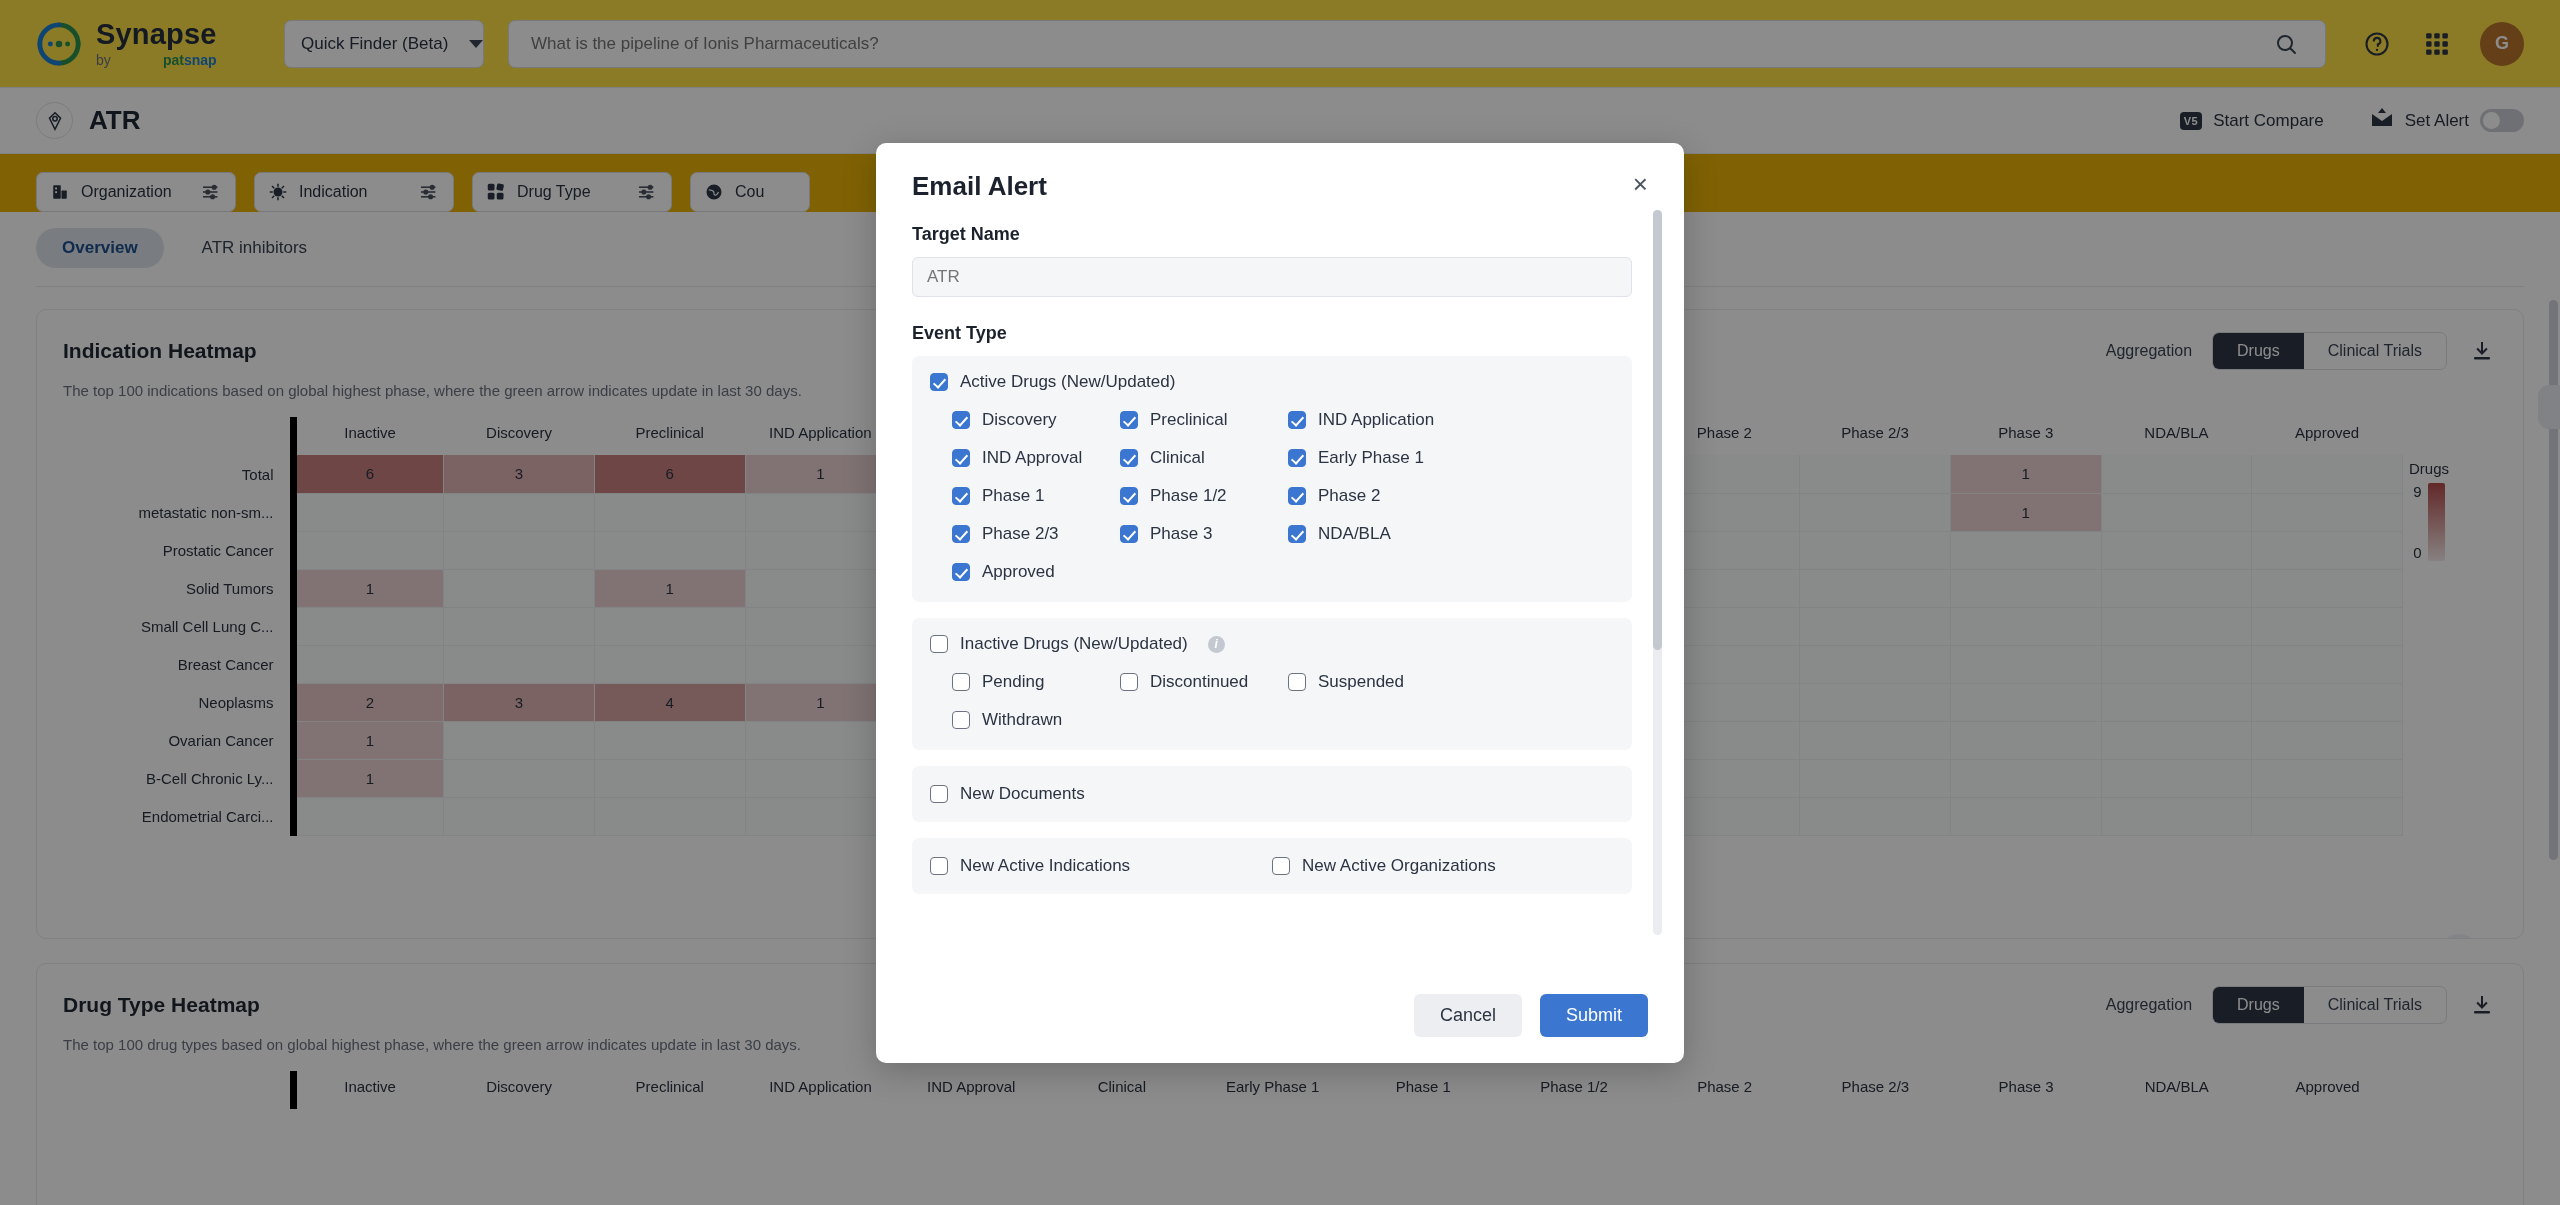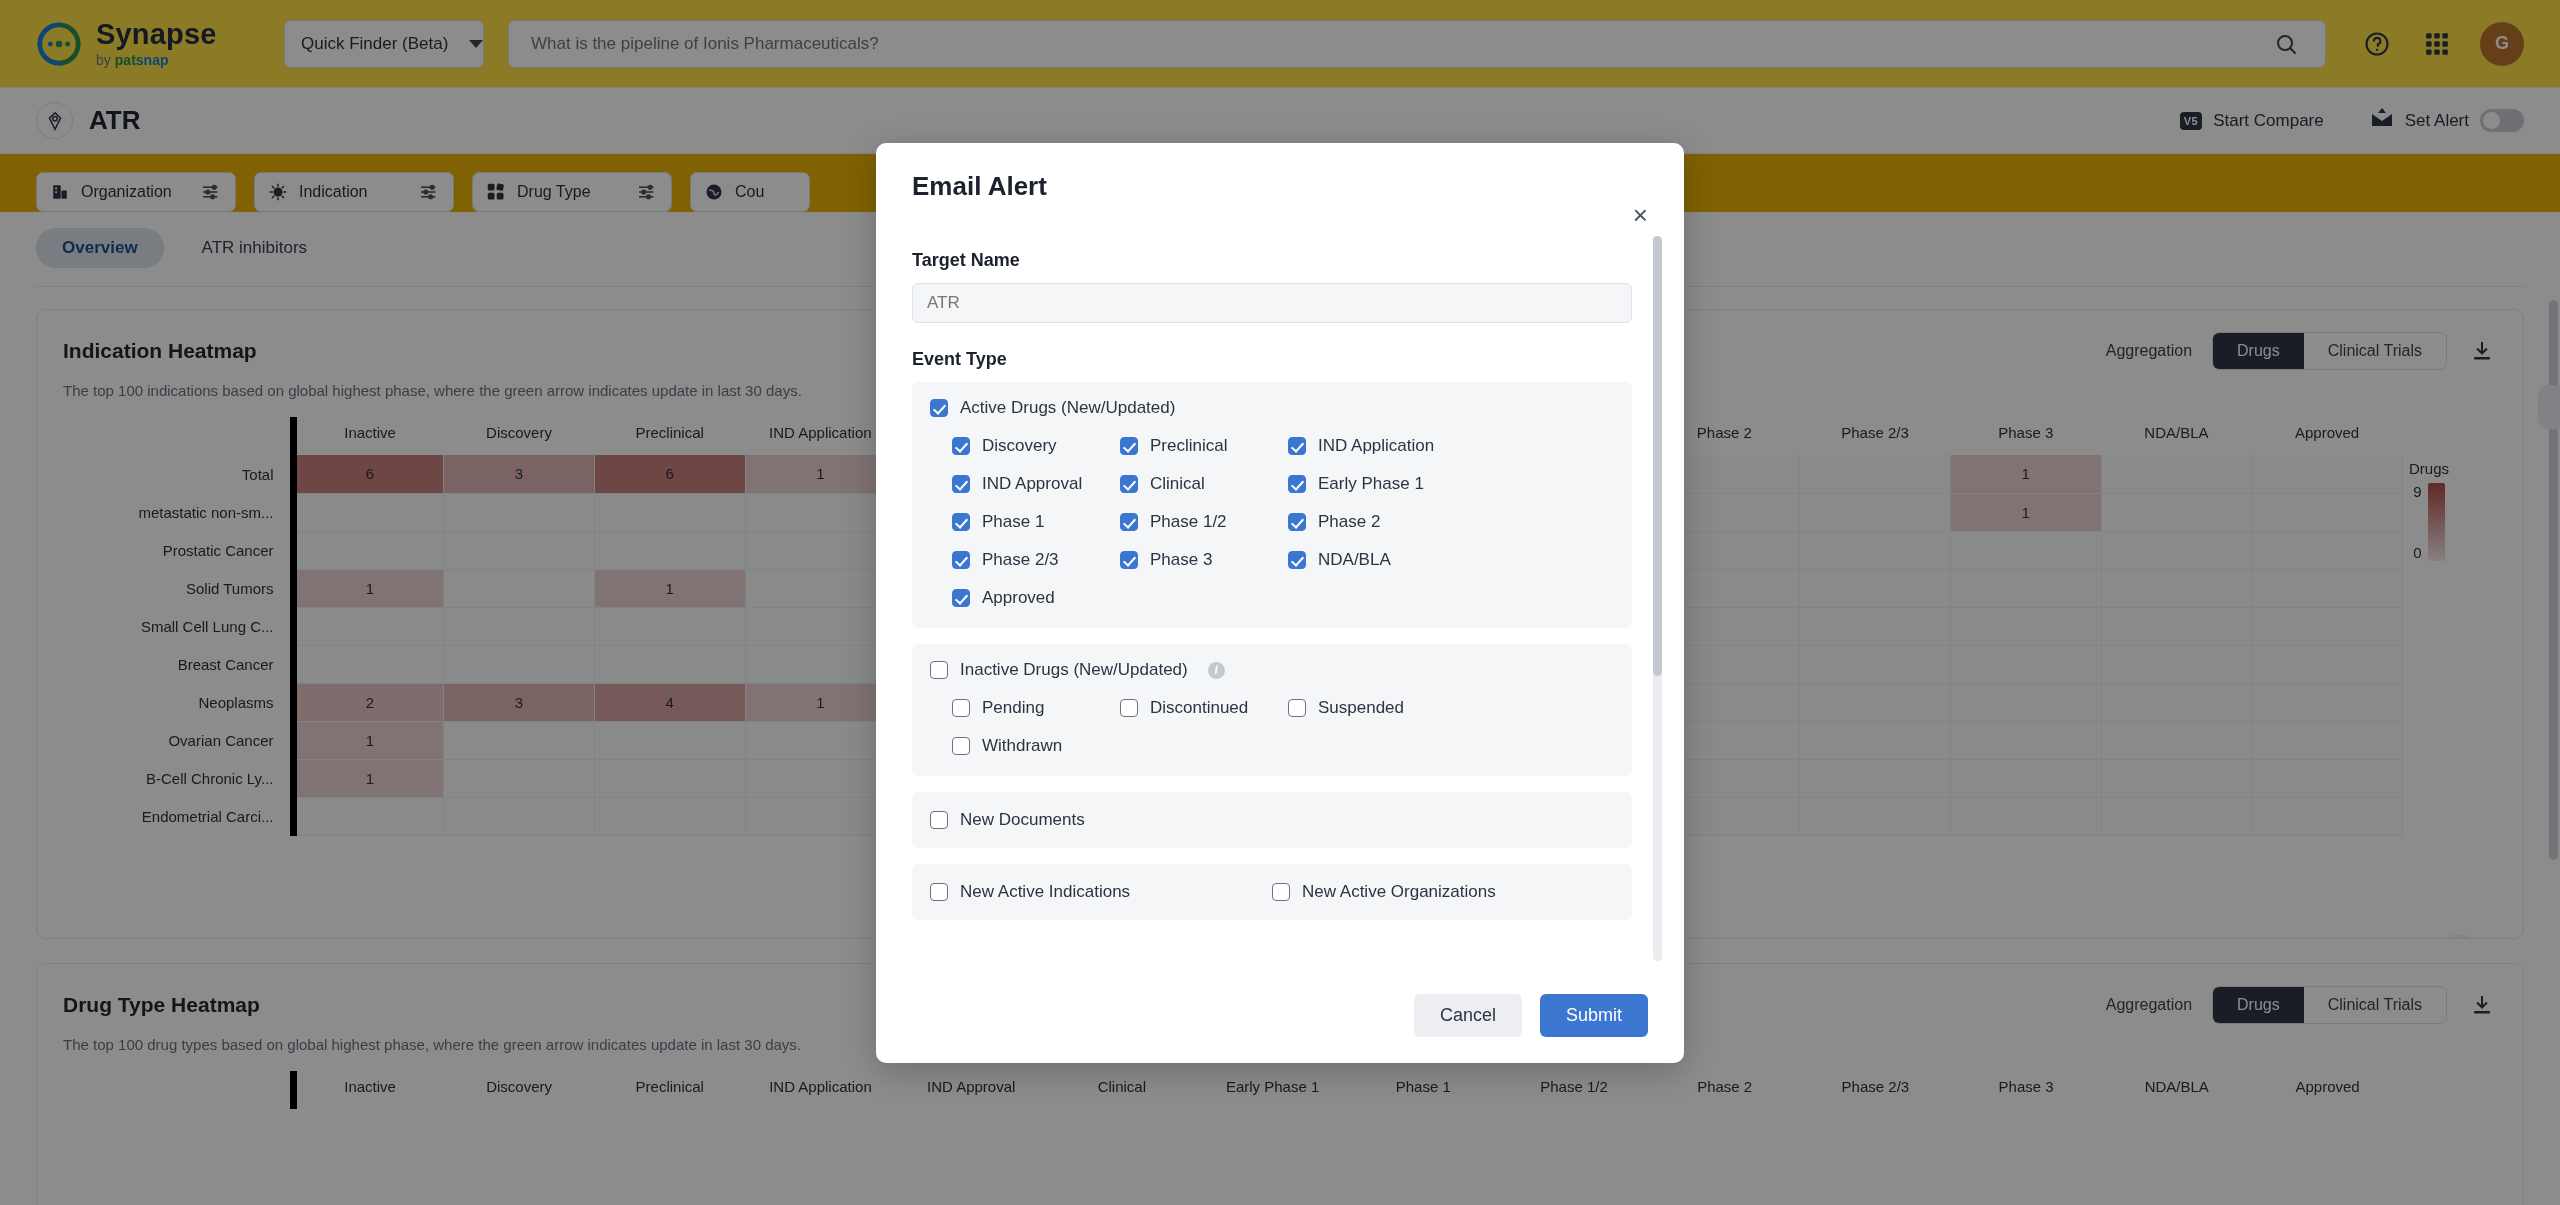--- a/index.html
+++ b/index.html
@@ -25,21 +25,21 @@
   
   .topbar {
     height: 88px; background: #fde047;
     display: flex; align-items: center; gap: 0;
     padding: 0 36px; border-bottom: 1px solid #e9eaee;
   }
   .logo-wrap { display:flex; align-items:center; gap:14px; width:210px; }
   .logo-mark { width:46px; height:46px; flex:none; }
   .logo-text { display:flex; flex-direction:column; line-height:1; }
   .logo-name { font-size:29px; font-weight:600; color:#27313f; letter-spacing:.2px; }
-  .logo-sub { font-size:14px; margin-top:4px; display:flex; gap:4px; }
+  .logo-sub { font-size:14px; margin-top:4px; display:flex; gap:4px;justify-content:space-between; }
   .ls-by { color:#6b7280; }
   .ls-pat { color:#2f8f4e; font-weight:700; }
   .ls-s   { color:#1b7fd1; font-weight:700; }
 
   .finder {
     margin-left: 38px;
     width: 200px; height: 48px; border:1px solid #d9dce2; border-radius:7px;
     display:flex; align-items:center; justify-content:space-between;
     padding: 0 0 0 16px; font-size:17px; color:#2b3442; background:#fff;
   }
@@ -141,21 +141,21 @@
     position:absolute; right:2px; top:300px; width:9px; height:560px; border-radius:5px; background:#cfd4dc;
   }
 
   
   .modal {
     position:absolute; left:876px; top:143px; width:808px; height:920px;
     background:#fff; border-radius:10px; z-index:900;
     box-shadow:0 8px 34px rgba(0,0,0,.22);
     display:flex; flex-direction:column;
   }
-  .modal-head { padding:28px 36px 0 36px; display:flex; align-items:flex-start;flex-direction:column; }
+  .modal-head { padding:28px 36px 0 36px; display:flex; align-items:flex-start; }
   .modal-title { font-size:26px; font-weight:700; color:#1b222d; }
   .modal-close { margin-left:auto; font-size:26px; color:#4a5362; line-height:1; cursor:pointer; }
 
   .modal-body { padding: 22px 36px 0 36px; overflow:hidden; position:relative; flex:1; }
   .mb-scroll { position:absolute; right:22px; top:8px; width:9px; height:725px; border-radius:5px; background:#eaecf0; }
   .mb-thumb  { position:absolute; right:22px; top:8px; width:9px; height:440px; border-radius:5px; background:#c3c8d1; }
 
   .fld-label { font-size:18px; font-weight:700; color:#1b222d; margin-bottom:12px; }
   .txtinput {
     height:40px; border:1px solid #dfe2e8; border-radius:6px; background:#f5f6f8;

